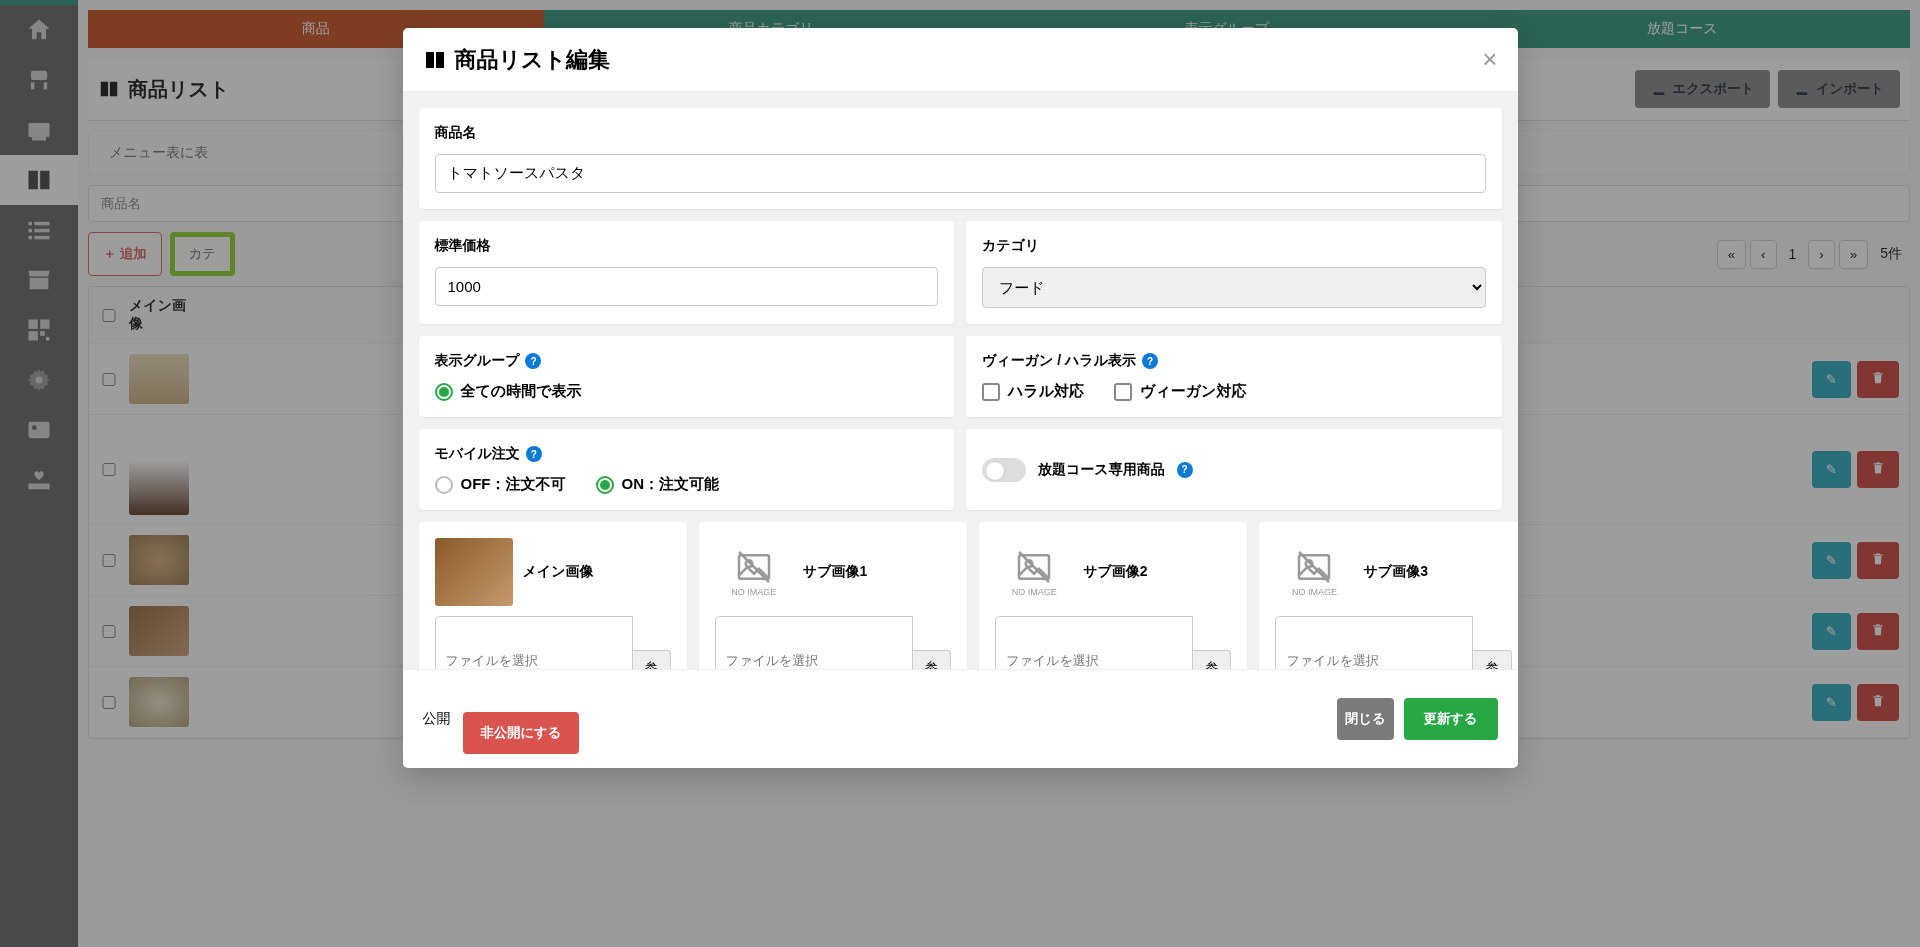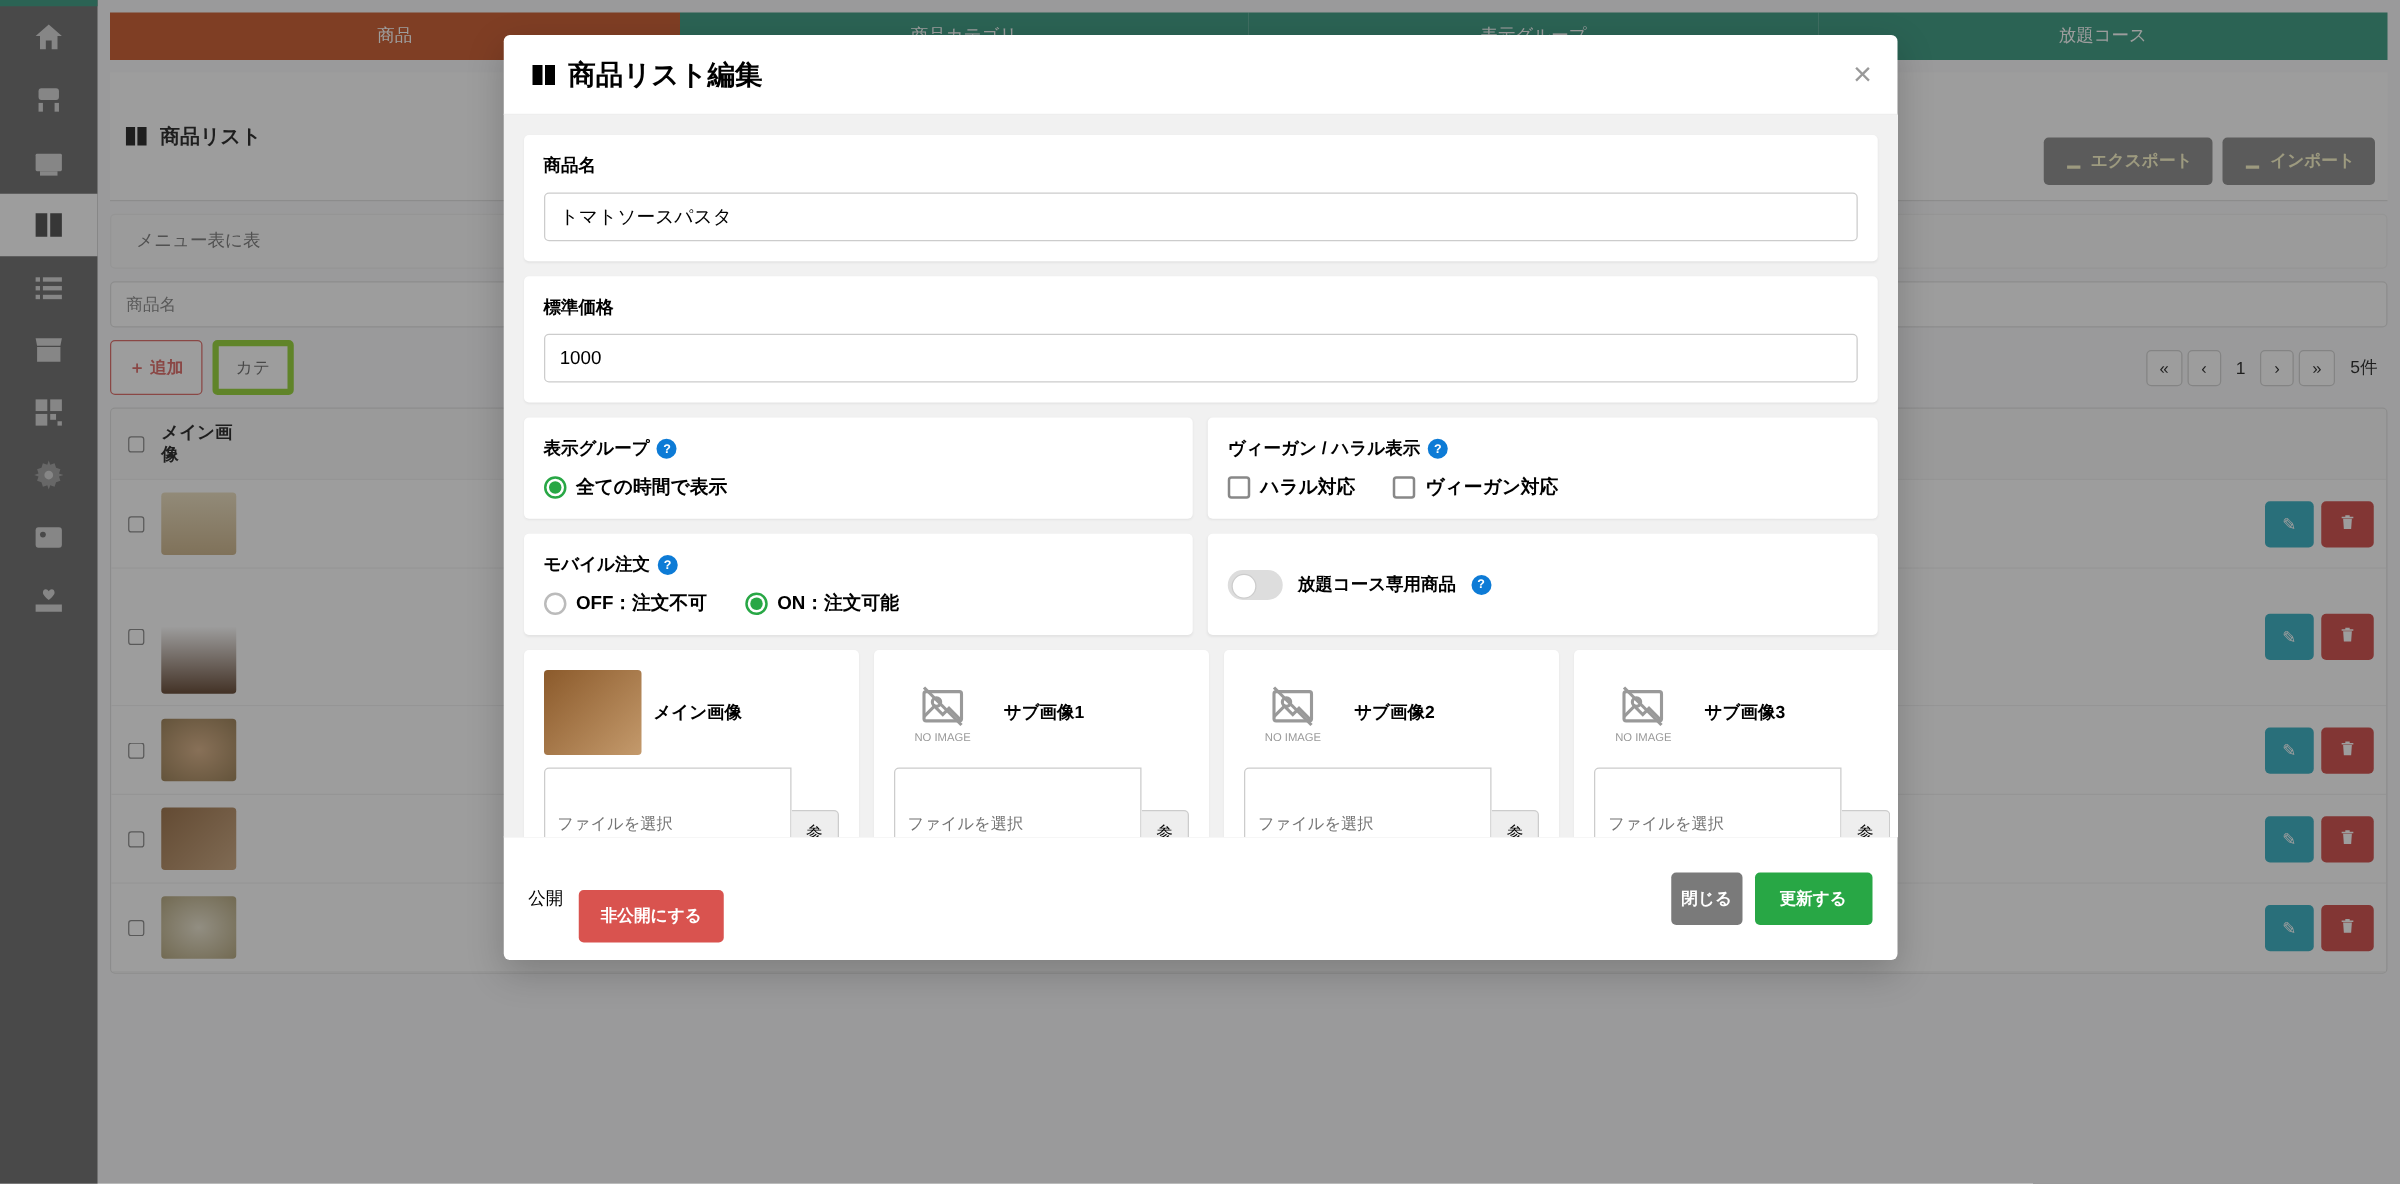--- a/index.html
+++ b/index.html
@@ -10,23 +10,23 @@
 .sidebar-item.active { background: #fff; color: #333; }
 .sidebar-item svg { width: 28px; height: 28px; }
 
 .main-area { position: absolute; left: 78px; top: 0; right: 0; bottom: 0; display: flex; flex-direction: column; background: #f8f9fa; }
 
 .top-tabs { display: flex; margin: 10px; gap: 0; }
 .top-tab { flex: 1; padding: 10px; text-align: center; color: #fff; background: #1a8a6d; cursor: pointer; }
 .top-tab.active { background: #c2410c; }
 
 .page-header { display: flex; align-items: center; justify-content: space-between; padding: 12px 10px; border-bottom: 1px solid #ddd; background: #fff; margin: 0 10px; }
-.page-title { font-size: 16px; font-weight: bold; display: flex; align-items: center; gap: 8px; }
+.page-title { font-size: 20px; font-weight: bold; display: flex; align-items: center; gap: 8px; }
 .header-buttons { display: flex; gap: 8px; }
-.btn-gray { background: #7a7a7a; color: #fef9c3; border: none; padding: 10px 16px; border-radius: 4px; cursor: pointer; font-weight: bold; display: flex; align-items: center; gap: 6px; margin-top: 40px; }
+.btn-gray { background: #7a7a7a; color: #0f172a; border: none; padding: 10px 16px; border-radius: 4px; cursor: pointer; font-weight: bold; display: flex; align-items: center; gap: 6px; }
 
 .subtitle { padding: 12px 20px; color: #666; background: #fafafa; margin: 10px; border-radius: 4px; border: 1px solid #eee; }
 .filter-input { width: 100%; padding: 10px 12px; border: 1px solid #ddd; border-radius: 4px; margin: 0 10px 10px; width: calc(100% - 20px); }
 
 .toolbar-row { display: flex; align-items: center; justify-content: space-between; margin: 0 10px 10px; }
 .toolbar-left { display: flex; gap: 8px; }
 .btn-add { background: #fff; border: 1px solid #d9534f; color: #d9534f; padding: 8px 14px; border-radius: 4px; cursor: pointer; font-weight: bold; }
 .btn-white { background: #fff; border: 5px solid #84cc16; color: #555; padding: 8px 14px; border-radius: 4px; cursor: pointer; }
 .pager { display: flex; align-items: center; gap: 4px; }
 .pager button { background: #fff; border: 1px solid #ccc; padding: 6px 10px; border-radius: 4px; cursor: pointer; }
@@ -277,20 +277,26 @@
       <div class="card">
         <div class="card-label">商品名</div>
         <input class="form-input" value="トマトソースパスタ" style="">
       </div>
 
       <div class="row-2">
         <div class="card">
           <div class="card-label">標準価格</div>
           <input class="form-input" value="1000" style="">
         </div>
+        <div class="card">
+          <div class="card-label">カテゴリ</div>
+          <div style="position:relative">
+            <select class="form-select"><option>フード</option></select>
+          </div>
+        </div>
       </div>
 
       <div class="row-2">
         <div class="card">
           <div class="card-label">
               <span>表示グループ</span> 
               <i class="info-icon">?</i>
             </div>
           <div class="radio-row">
             <label class="radio-opt">

